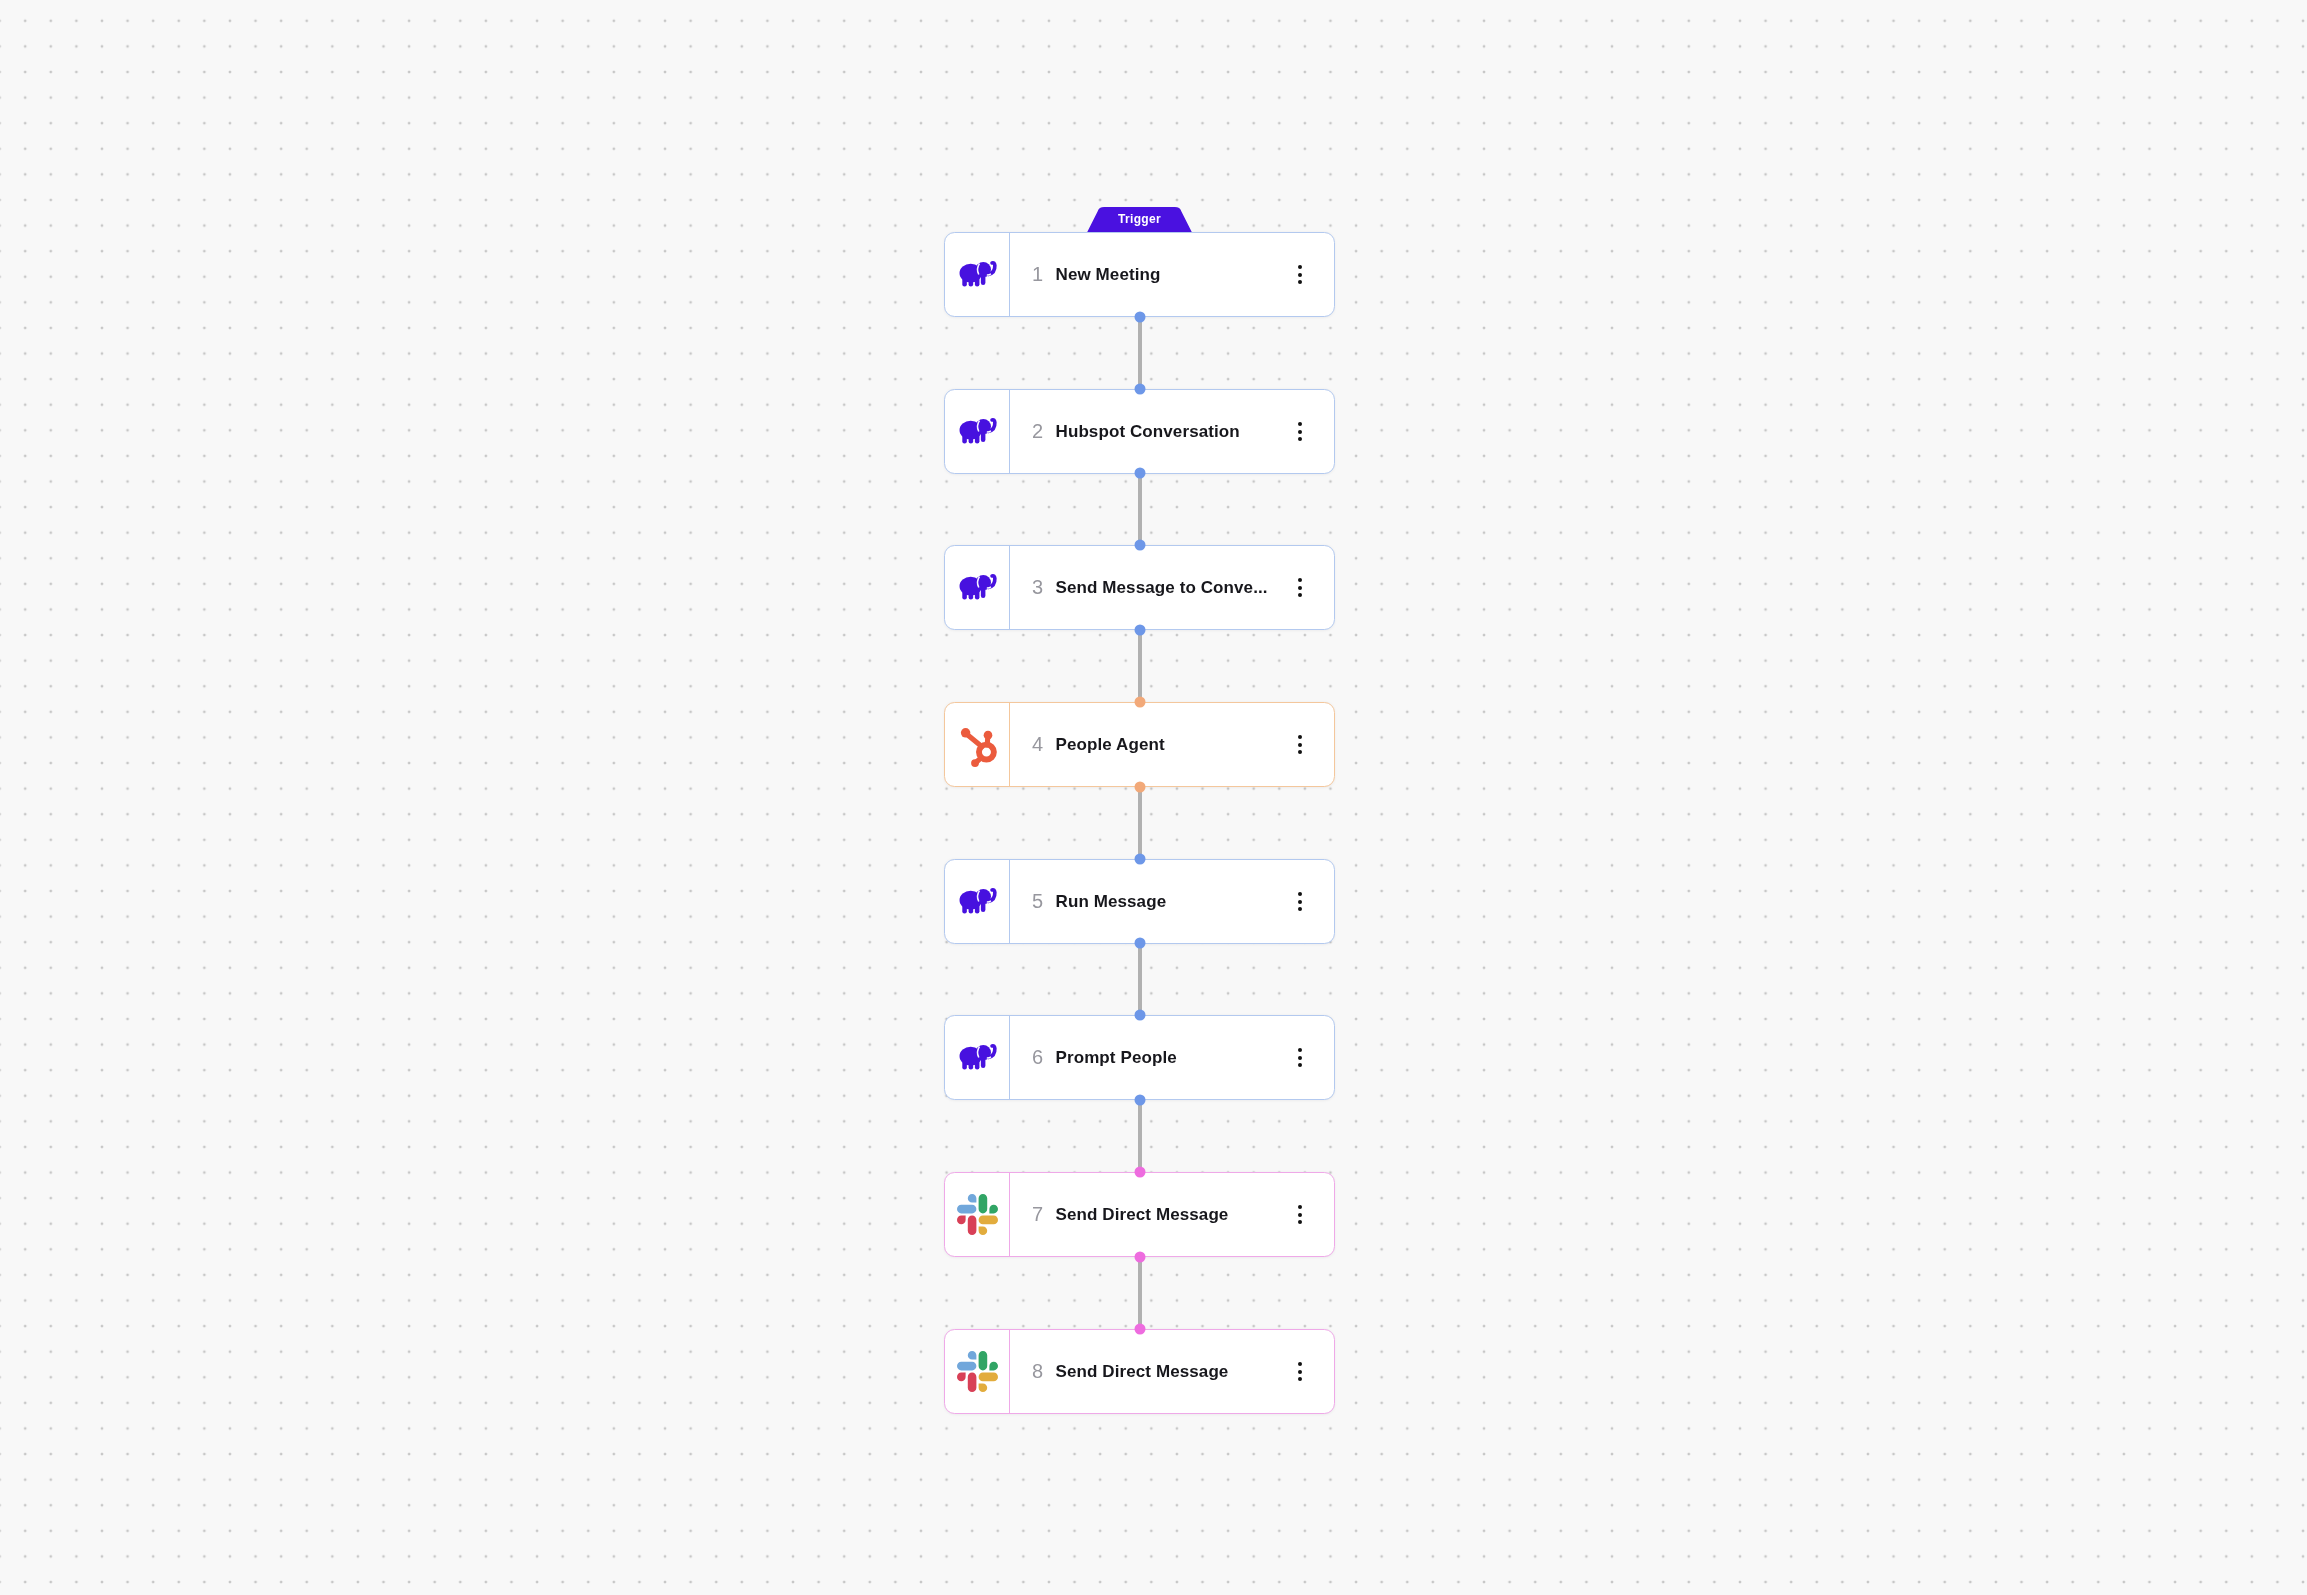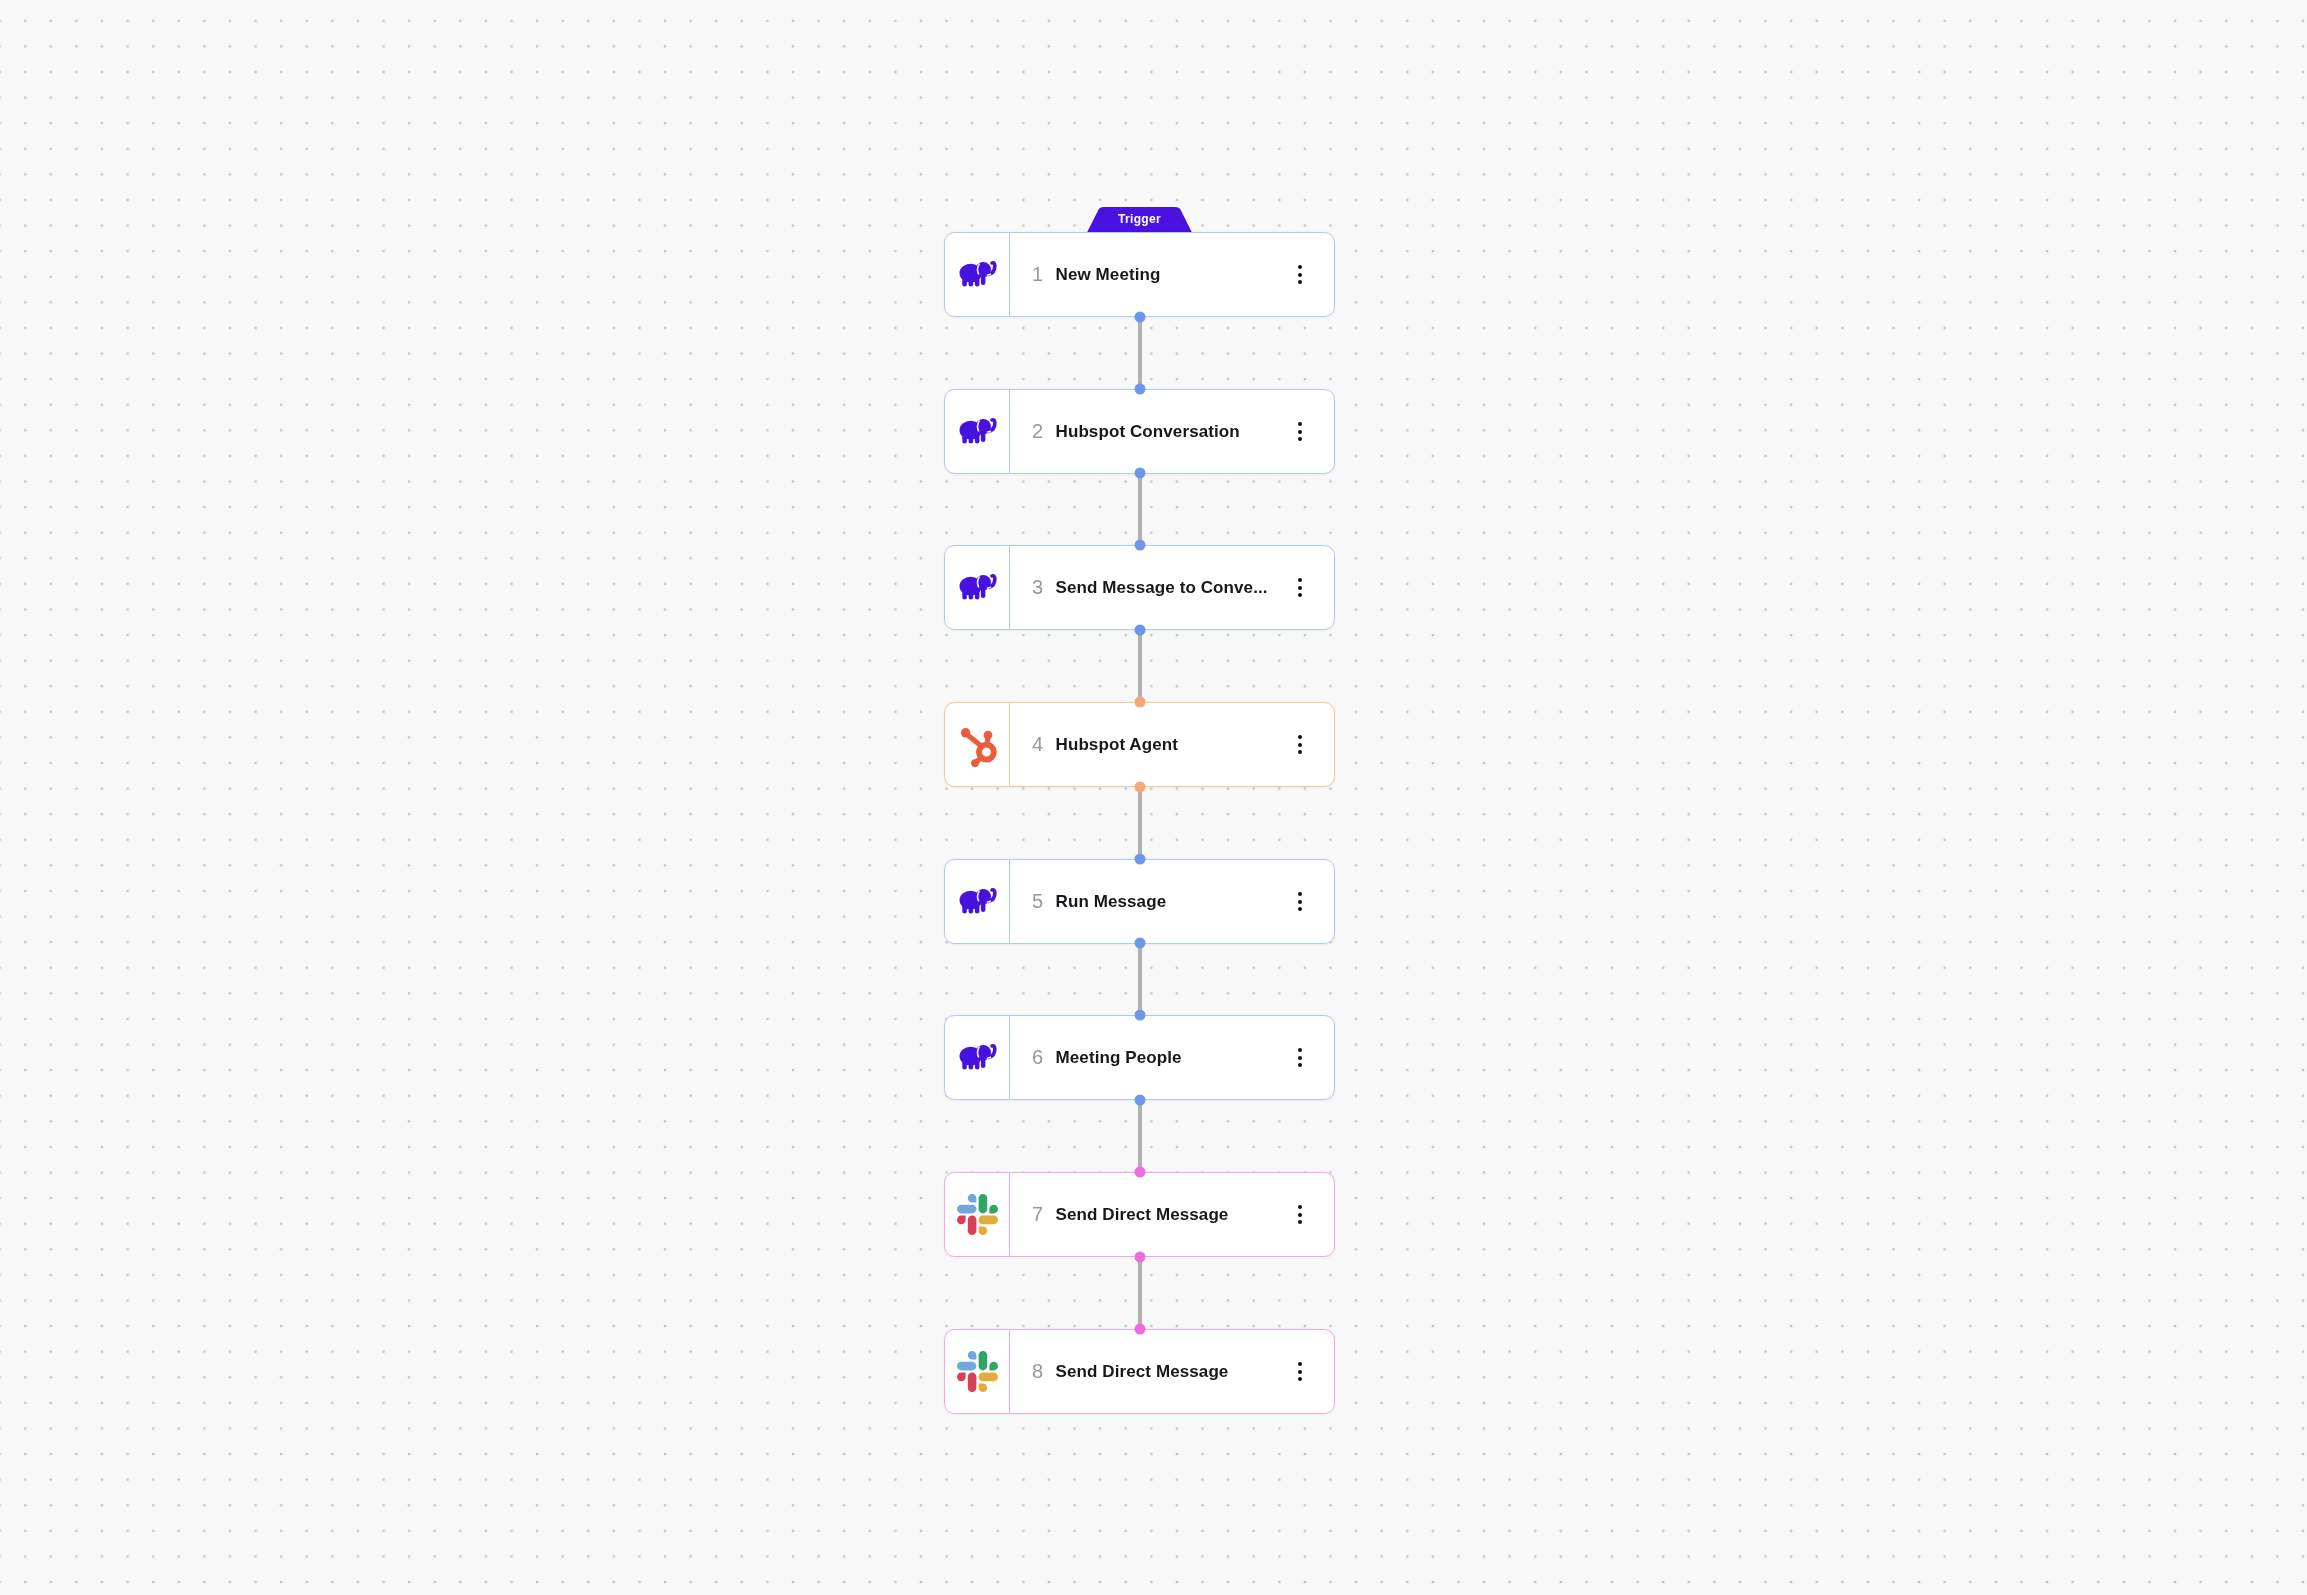--- a/index.html
+++ b/index.html
@@ -243,21 +243,21 @@
     <line class="stroke-app" x1="41" y1="28" x2="41.5" y2="21" stroke-width="6.5" stroke-linecap="round" stroke="#eb5b3d"></line>
     <circle class="fill-app" cx="42" cy="15.5" r="5.5" fill="#eb5b3d"></circle>
     <line class="stroke-app" x1="33.5" y1="44" x2="28" y2="49" stroke-width="6.5" stroke-linecap="round" stroke="#eb5b3d"></line>
     <circle class="fill-app" cx="25.5" cy="51" r="5" fill="#eb5b3d"></circle>
     <circle class="stroke-app" cx="40" cy="37" r="9.5" fill="none" stroke-width="7.5" stroke="#eb5b3d"></circle>
   </svg>
 </span>
     </div>
     <div class="node-body">
       <span class="node-number">4</span>
-      <span class="node-title">Hubspot Agent</span>
+      <span class="node-title">People Agent</span>
       <button type="button" class="kebab">
         <span class="kdot"></span>
         <span class="kdot"></span>
         <span class="kdot"></span>
       </button>
     </div>
   </div>
 <div class="handle-dot handle-orange" style="left: 1140px; top: 702px;"></div>
     <div class="handle-dot handle-orange" style="left: 1140px; top: 787px;"></div>
     <div class="connector-line" style="left: 1138px; top: 787px; height: 72px;"></div>
@@ -301,21 +301,21 @@
     <ellipse class="fill-app" cx="21" cy="21" rx="16" ry="13.5" fill="#4711df"></ellipse>
     <circle class="fill-app" cx="39" cy="16" r="11" fill="#4711df"></circle>
     <path class="stroke-app" d="M46 23 Q 56 21 55.5 10 Q 55 5.5 51.5 6.5" fill="none" stroke-width="5.2" stroke-linecap="round" stroke="#4711df"></path>
     <path d="M33.5 7.5 Q 28.5 15 32.5 23" stroke="#ffffff" stroke-width="2.2" fill="none" opacity="0.95"></path>
     <path d="M44 23.5 Q 47.5 24.2 49.8 21.8" stroke="#ffffff" stroke-width="2" fill="none"></path>
   </svg>
 </span>
     </div>
     <div class="node-body">
       <span class="node-number">6</span>
-      <span class="node-title">Meeting People</span>
+      <span class="node-title">Prompt People</span>
       <button type="button" class="kebab">
         <span class="kdot"></span>
         <span class="kdot"></span>
         <span class="kdot"></span>
       </button>
     </div>
   </div>
 <div class="handle-dot handle-blue" style="left: 1140px; top: 1015px;"></div>
     <div class="handle-dot handle-blue" style="left: 1140px; top: 1100px;"></div>
     <div class="connector-line" style="left: 1138px; top: 1100px; height: 72px;"></div>

